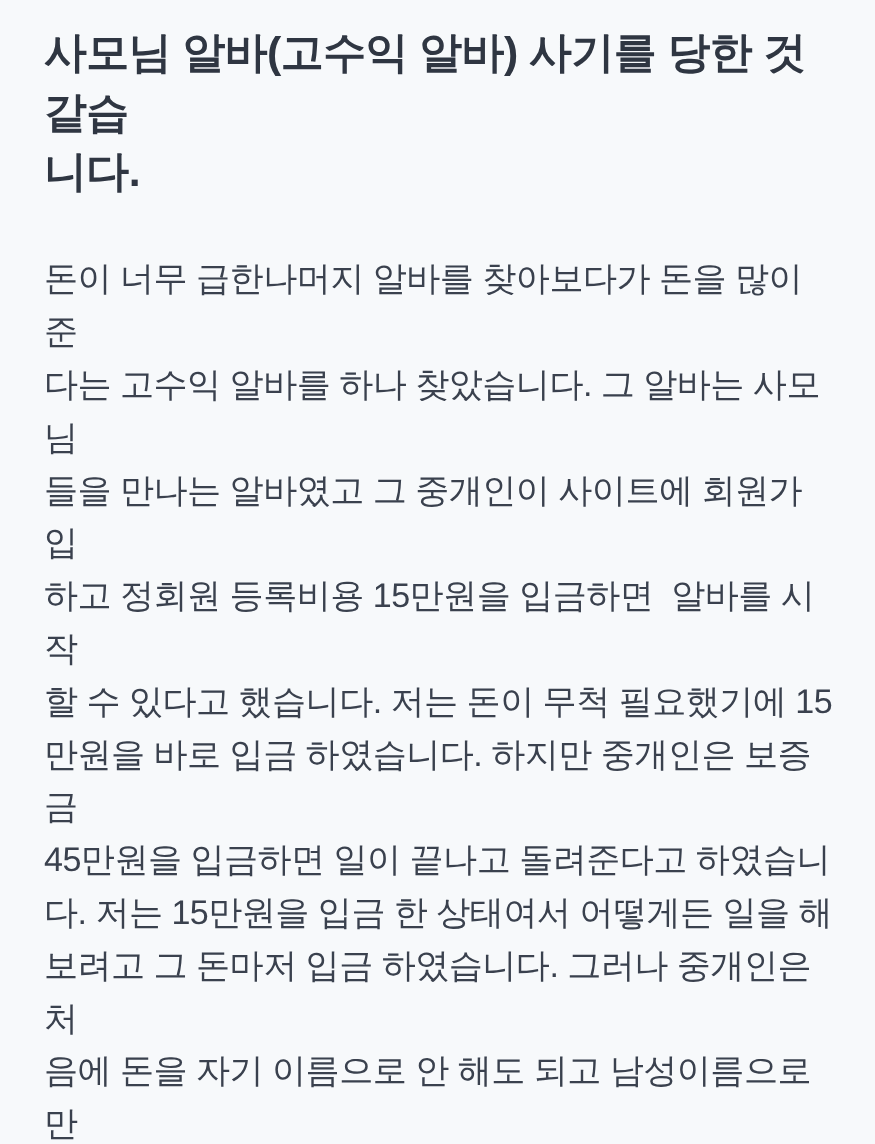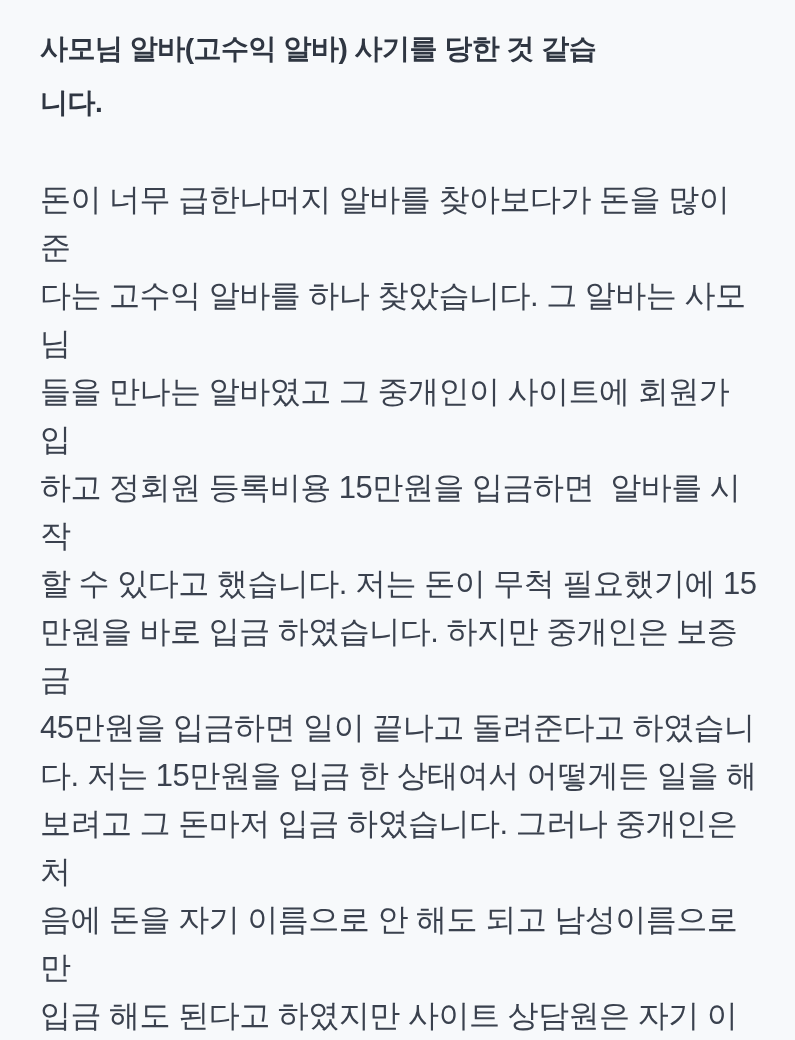--- a/index.html
+++ b/index.html
@@ -15,21 +15,21 @@
   }
   .page {
     box-sizing: border-box;
     width: 795px;
     height: 1040px;
     padding: 22px 38px 0 40px;
   }
   .post-title {
     margin: 0;
     font-family: "Liberation Sans", sans-serif;
-    font-size: 28px;
+    font-size: 39px;
     font-weight: 700;
     line-height: 54px;
     letter-spacing: -0.5px;
     color: #2f3642;
     white-space: pre-wrap;
   }
   .post-body {
     margin: 46px 0 0 0;
     font-family: "Liberation Sans", sans-serif;
     font-size: 31px;

